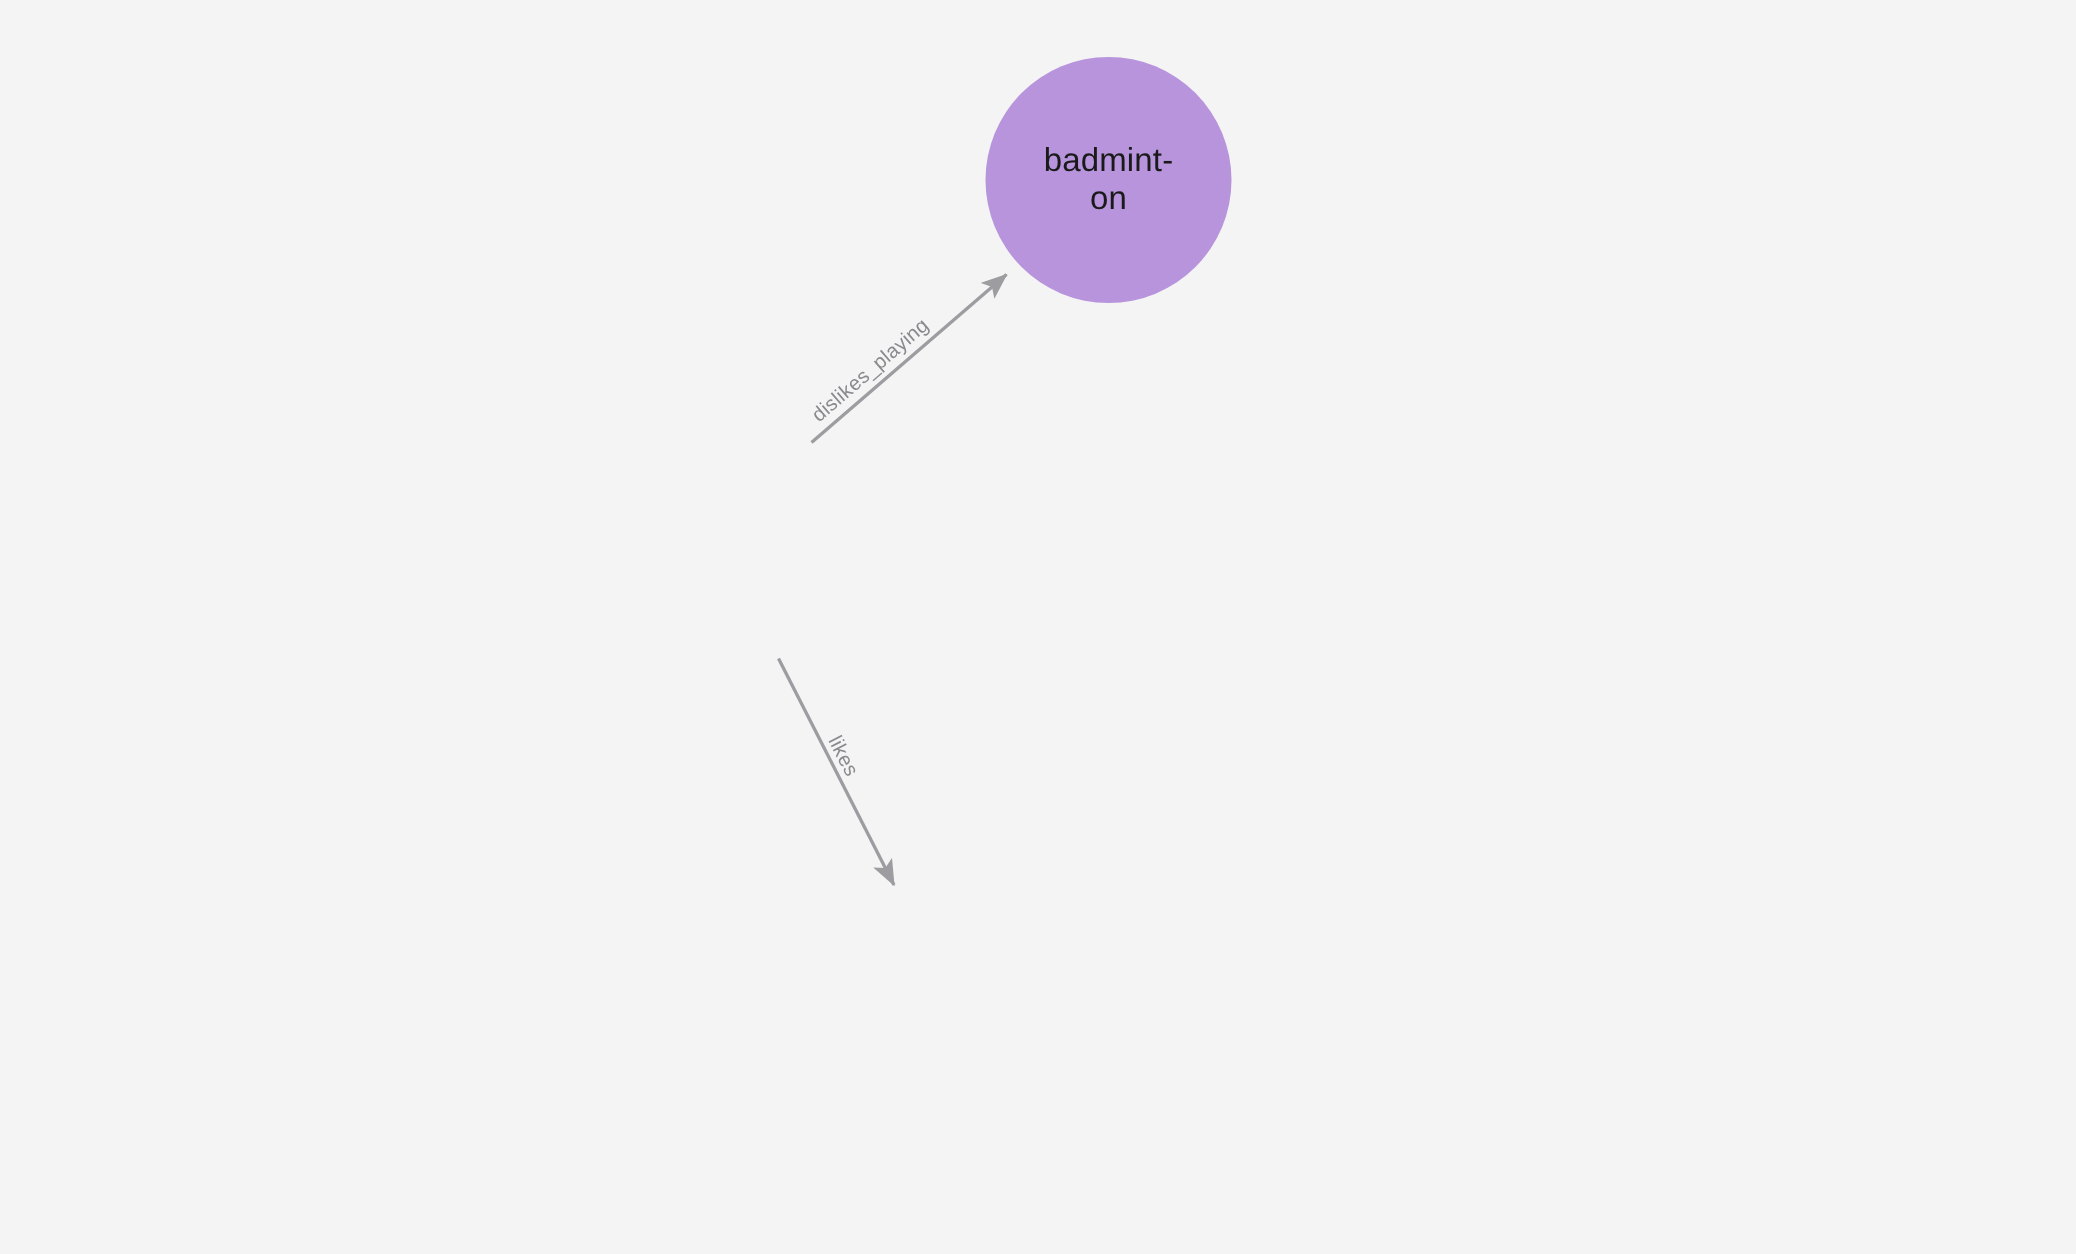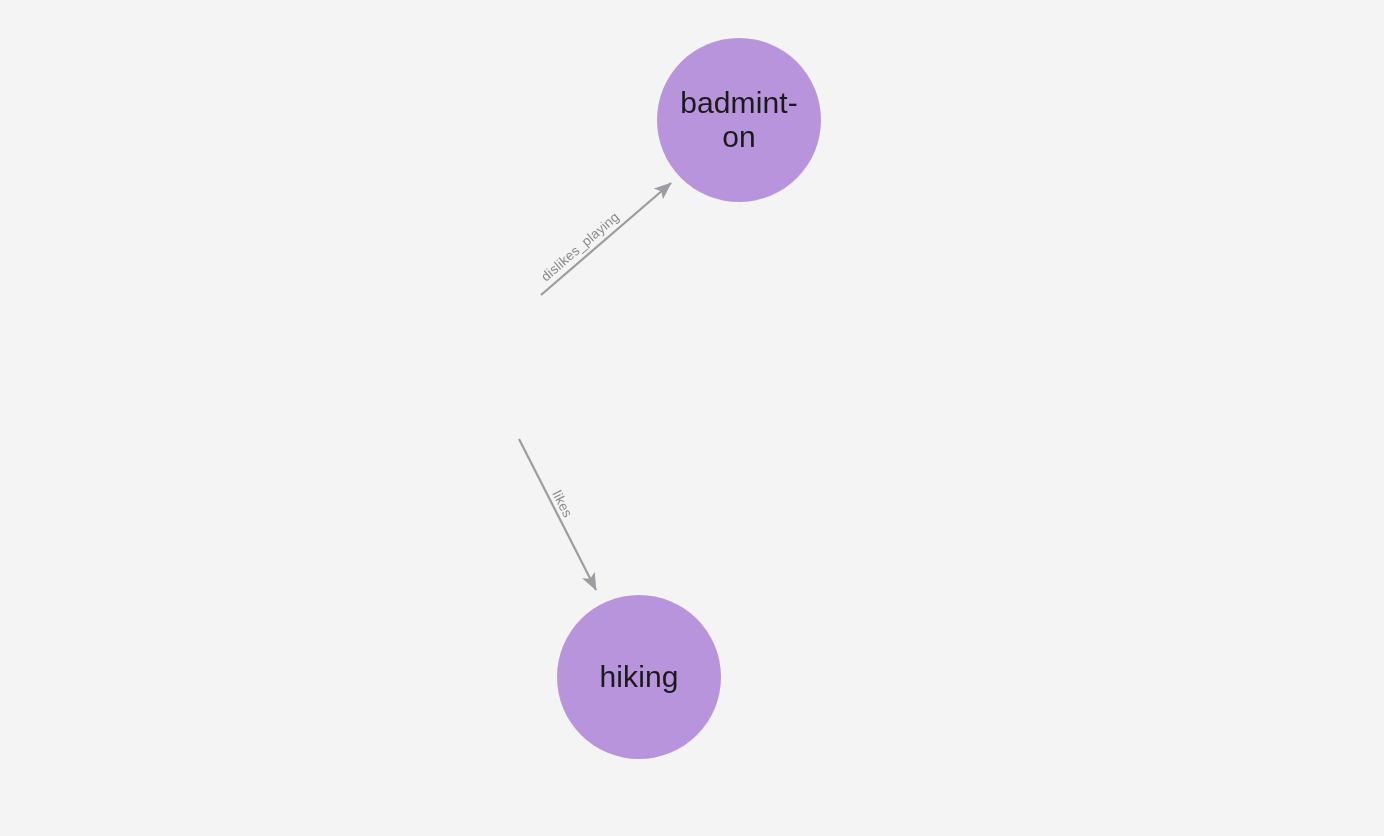--- a/index.html
+++ b/index.html
@@ -30,21 +30,21 @@
     position: absolute;
     border-radius: 50%;
     display: flex;
     align-items: center;
     justify-content: center;
     box-sizing: border-box;
     text-align: center;
   }
   .node-label {
     color: #1a1a1a;
-    font-size: 30px;
+    font-size: 22px;
     line-height: 1.12;
     letter-spacing: 0.1px;
     word-break: break-word;
     padding: 0 6px;
     white-space: pre-line;
     font-family: "Liberation Sans", sans-serif;
   }
   .edge-label {
     position: absolute;
     color: #8a8a8e;
@@ -80,17 +80,14 @@
   <div class="edge-label" id="edge-label-0" style="left: 543px; top: 271px; color: rgb(138, 138, 142); transform: rotate(-40.7deg);">dislikes_playing</div>
 
   <div class="edge-label" id="edge-label-1" style="left: 556px; top: 484px; color: rgb(138, 138, 142); transform: rotate(62.9deg);">likes</div>
 
 
   <div class="node" id="node-1" style="left: 657px; top: 38px; width: 164px; height: 164px; background: rgb(183, 148, 220);">
     <span class="node-label" style="color: rgb(26, 26, 26);">badmint-
 on</span>
   </div>
 
-  <div class="node" id="node-2" style="left: 557px; top: 595px; width: 164px; height: 164px; background: rgb(183, 148, 220);">
-    <span class="node-label" style="color: rgb(26, 26, 26);">hiking</span>
-  </div>
 
 </div>
 
 </body></html>

